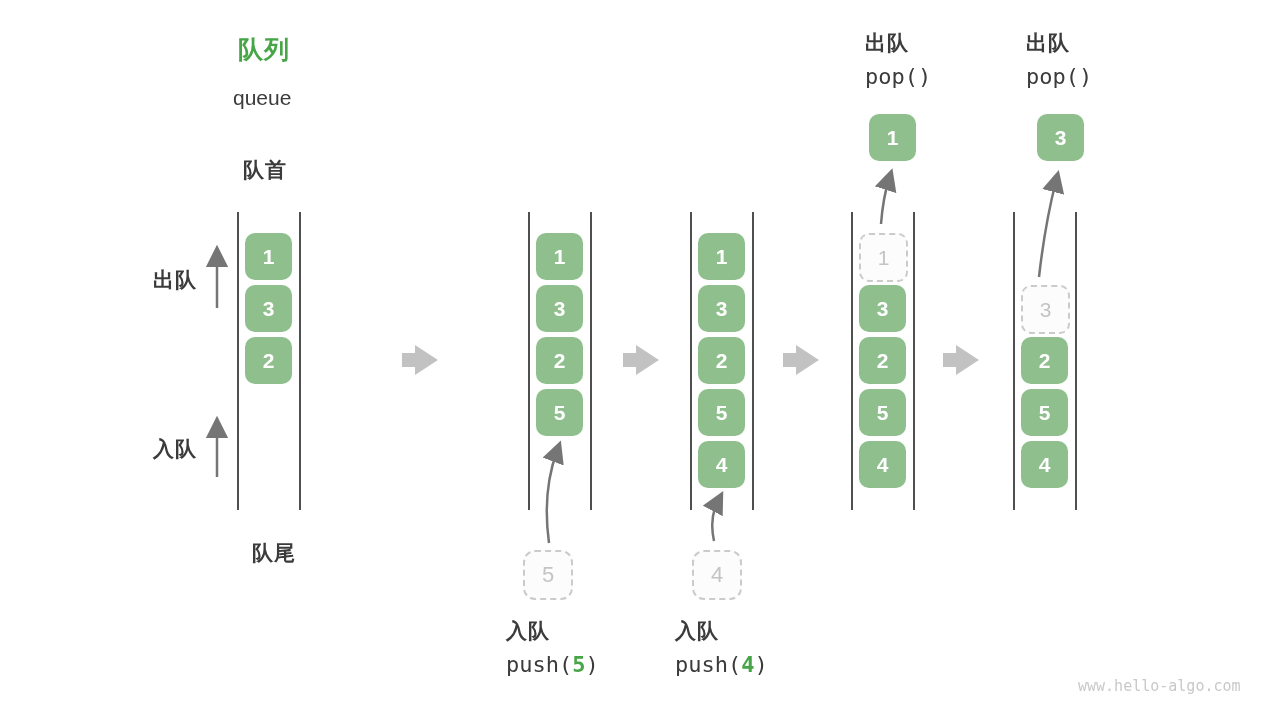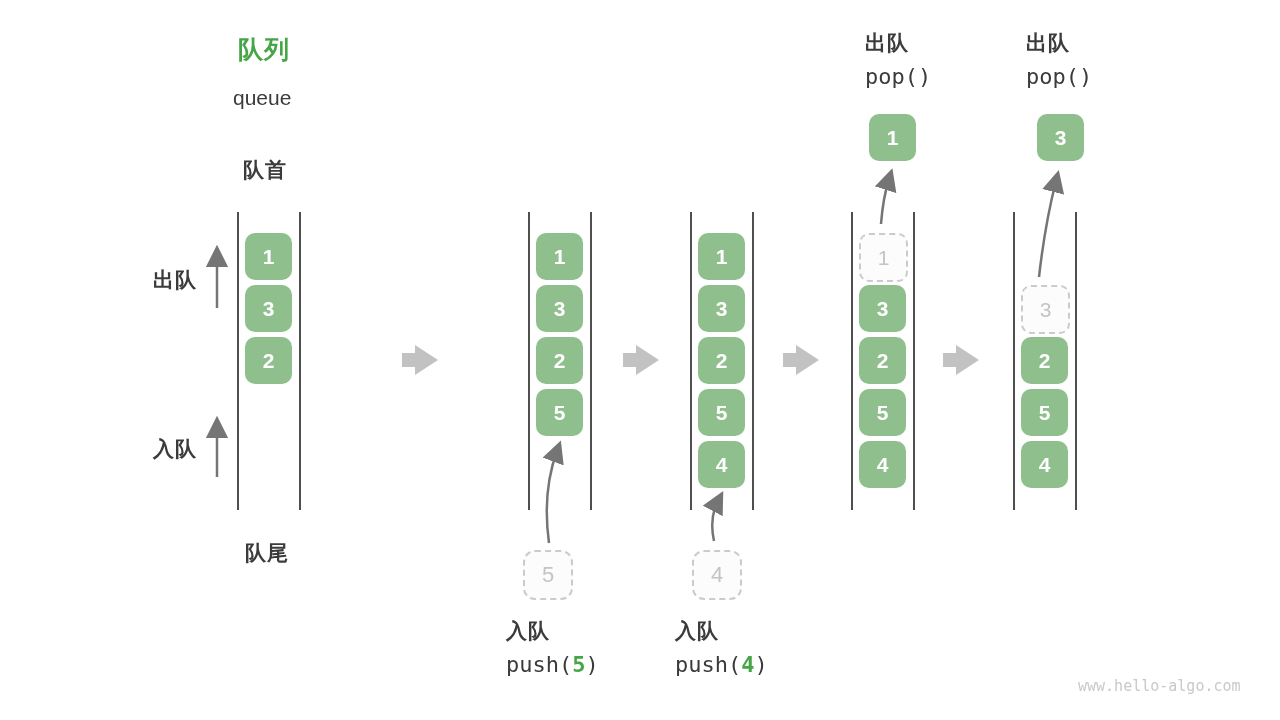--- a/index.html
+++ b/index.html
@@ -29,21 +29,21 @@
 </style>
 </head>
 <body>
 
 <div id="canvas">
 
   <div class="abs title-cn" style="left:238px;top:33px;">队列</div>
   <div class="abs title-en" style="left:233px;top:86px;">queue</div>
 
   <div class="abs cnlabel" style="left:243px;top:156px;">队首</div>
-  <div class="abs cnlabel" style="left:245px;top:539px;">队尾</div>
+  <div class="abs cnlabel" style="left:252px;top:539px;">队尾</div>
 
   <div class="abs cnlabel" style="left:153px;top:266px;">出队</div>
   <div class="abs cnlabel" style="left:153px;top:435px;">入队</div>
 
   <svg id="overlay" width="1280" height="720" viewBox="0 0 1280 720">
     <defs>
       <marker id="ah" markerWidth="9" markerHeight="9" refX="4.5" refY="4.5" orient="auto">
         <path d="M0,0 L9,4.5 L0,9 z" fill="#757575"></path>
       </marker>
     </defs>

